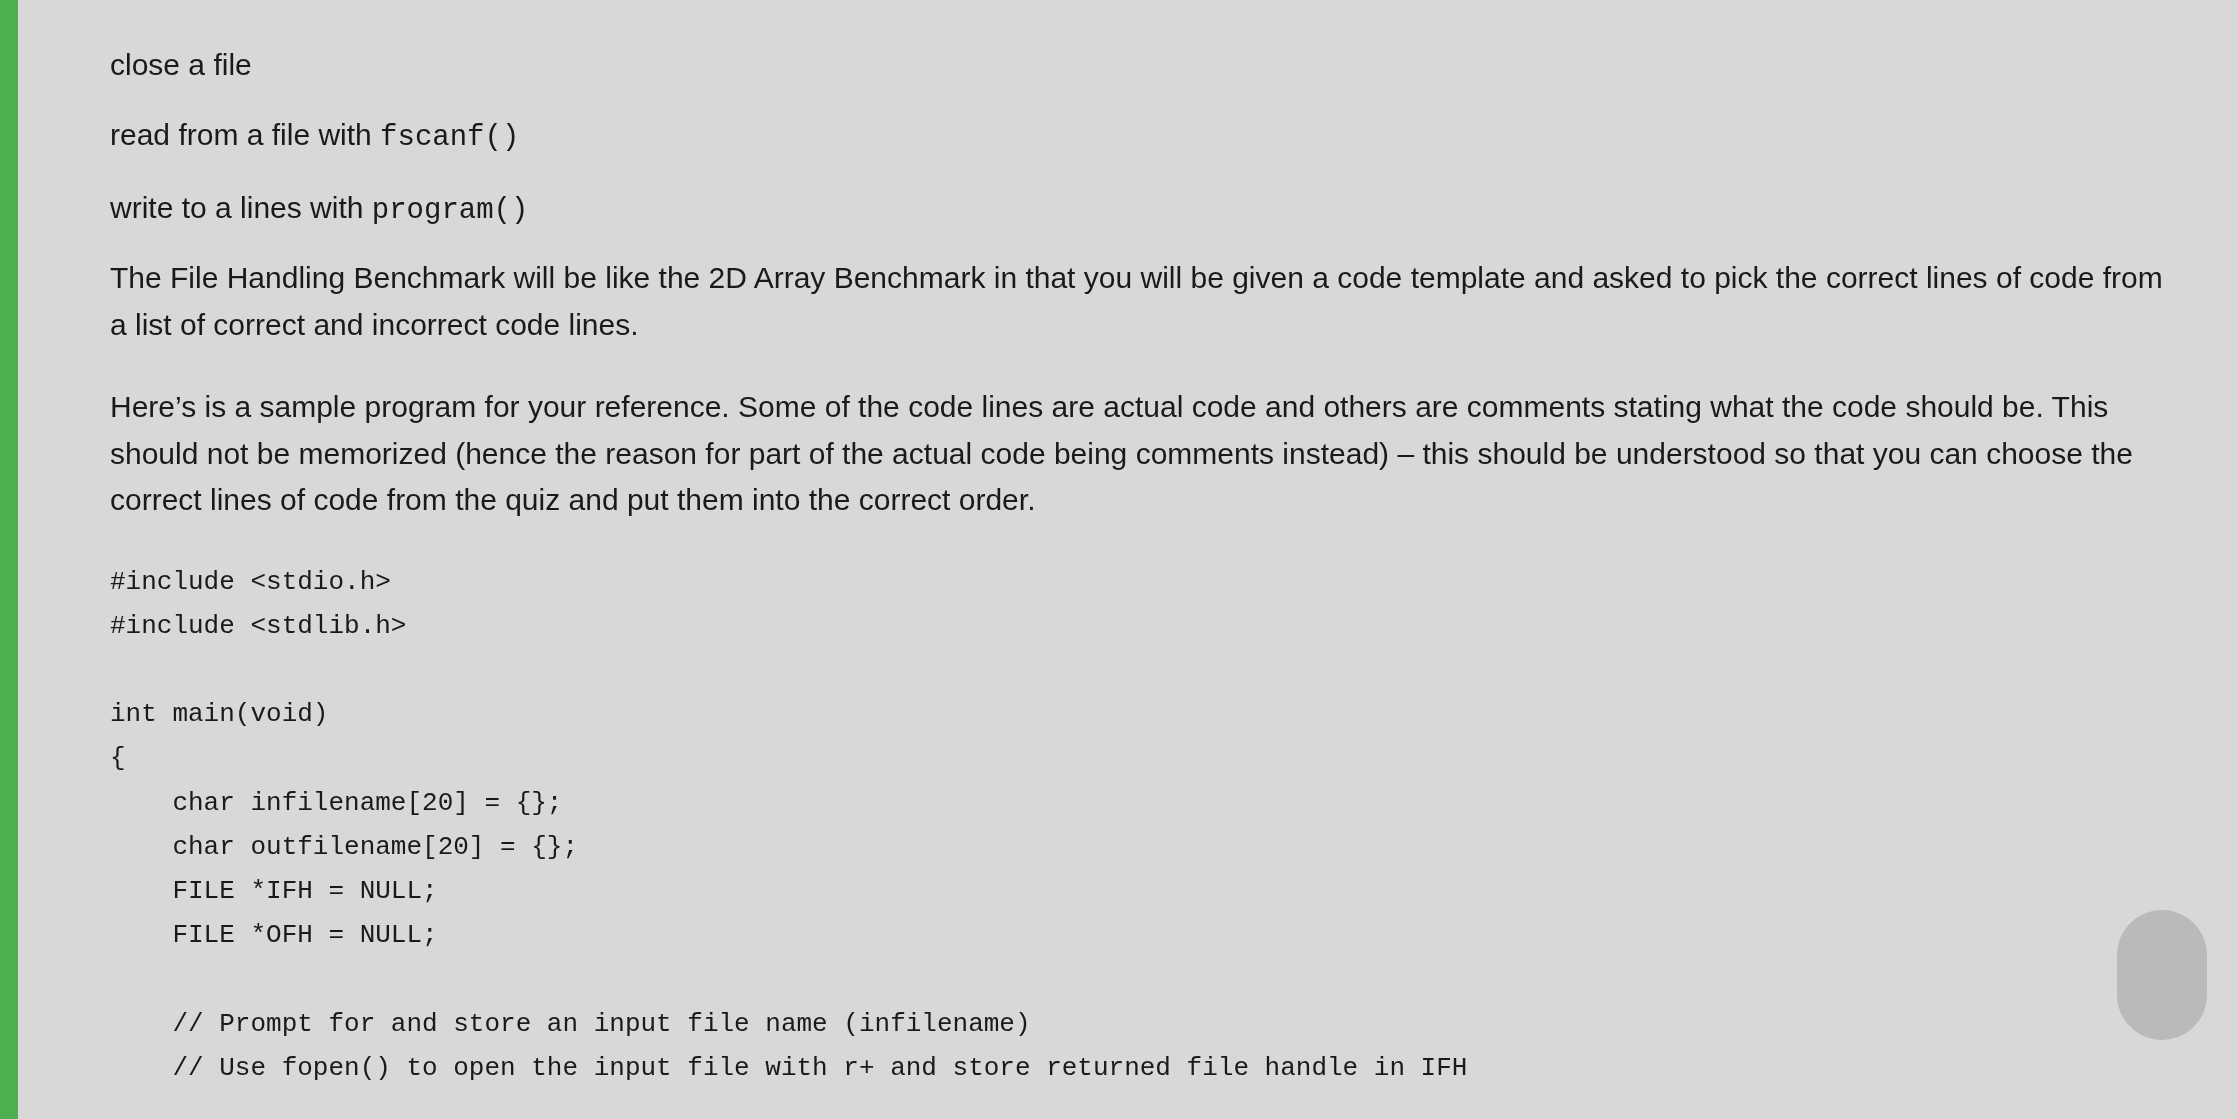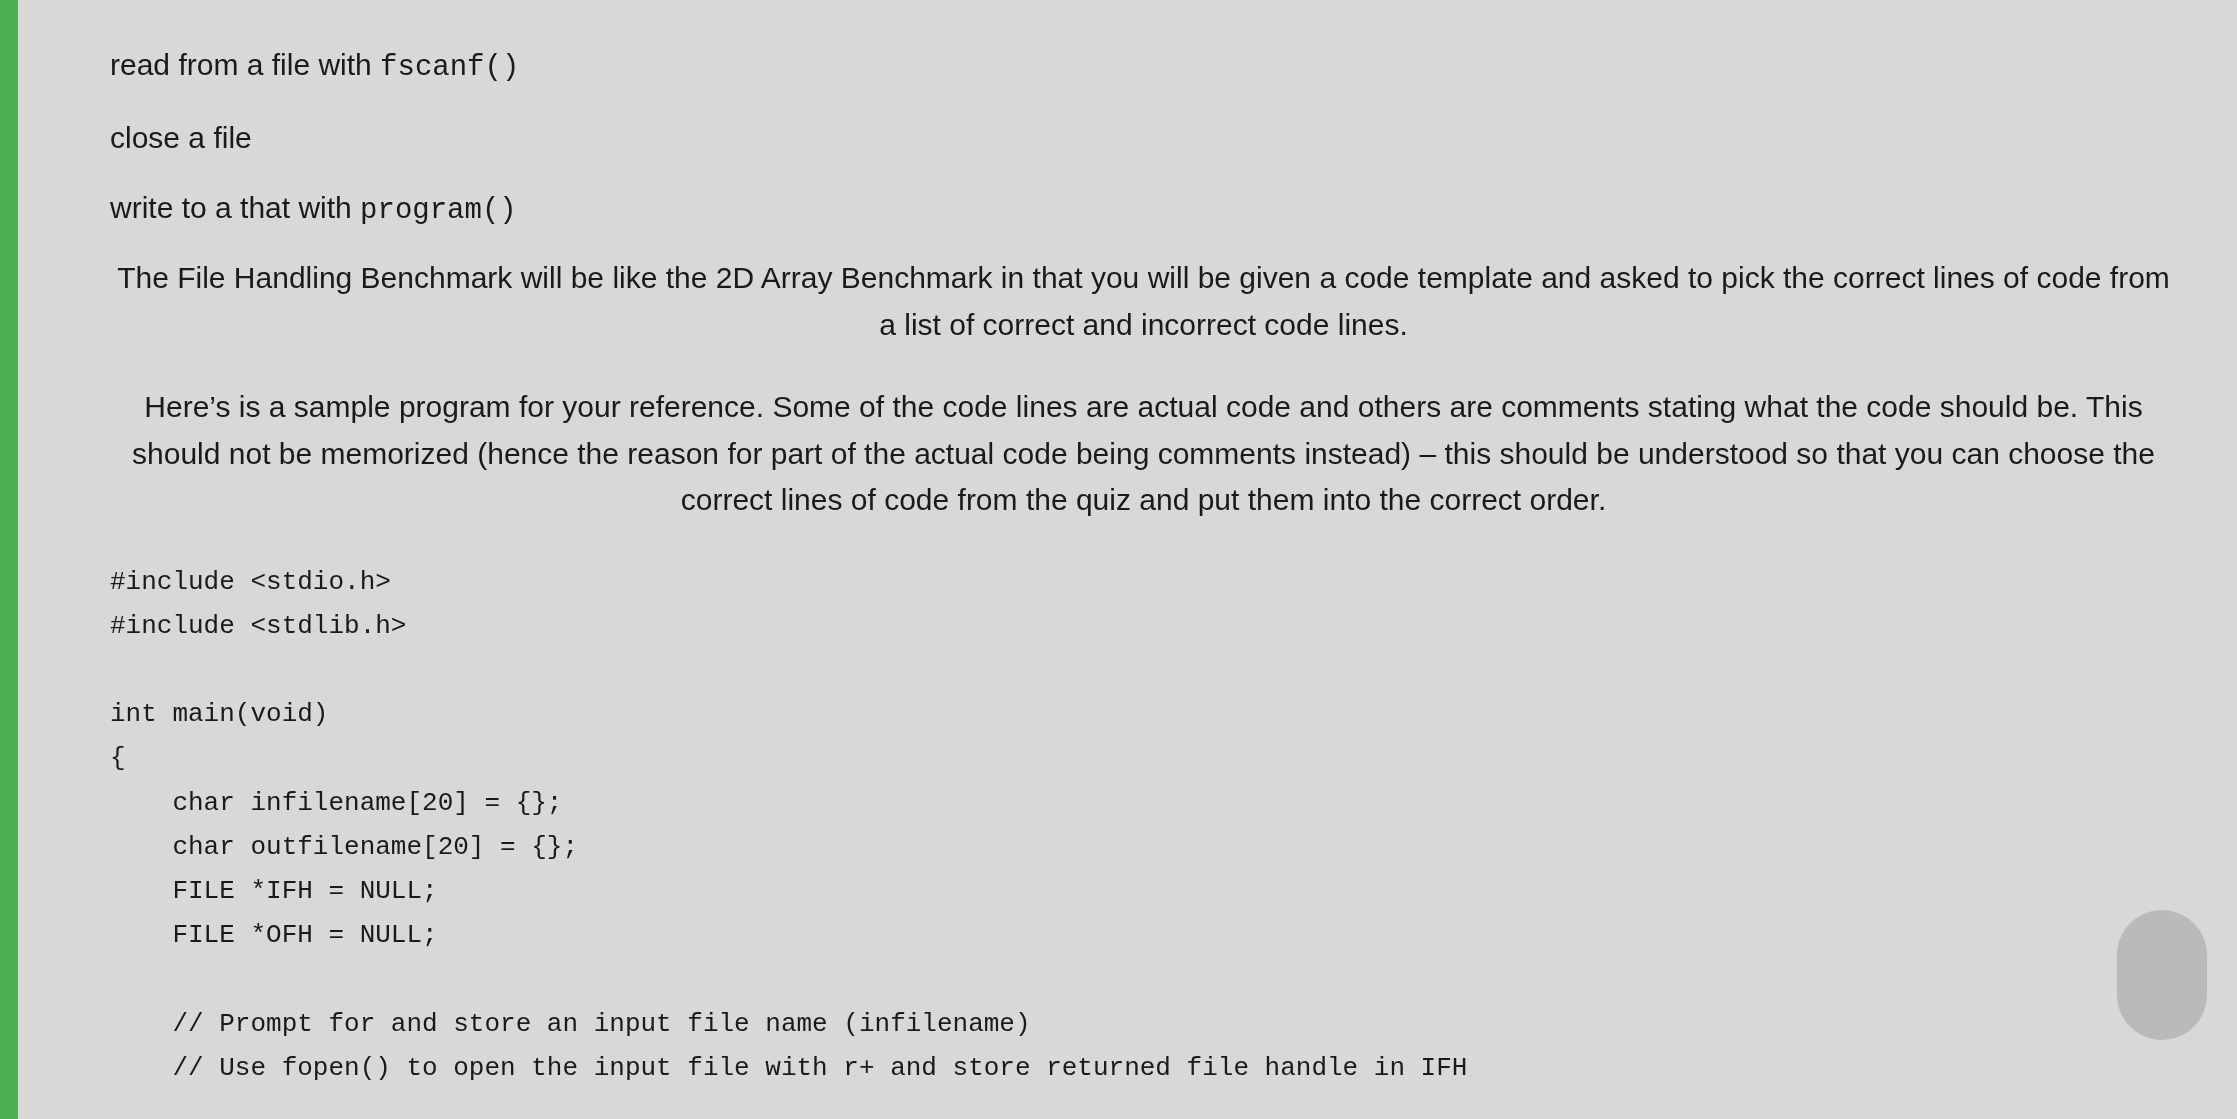--- a/index.html
+++ b/index.html
@@ -53,21 +53,20 @@
       font-family: 'Courier New', Courier, monospace;
       font-size: 29px;
       background: transparent;
     }
 
     .paragraph {
       font-size: 30px;
       line-height: 1.55;
       margin-bottom: 36px;
       color: #1a1a1a;
-      text-align: center;
     }
 
     .code-block {
       font-family: 'Courier New', Courier, monospace;
       font-size: 26px;
       line-height: 1.7;
       color: #1a1a1a;
       margin-top: 10px;
       white-space: pre;
     }
@@ -85,27 +84,27 @@
   </style>
 </head>
 <body>
 
 <div class="green-bar"></div>
 
 <div class="content">
 
   <ul class="bullet-list">
     <li>
+      <span>close a file</span>
+    </li>
+    <li>
       <span>read from a file with </span><code class="inline">fscanf()</code>
     </li>
     <li>
-      <span>close a file</span>
-    </li>
-    <li>
-      <span>write to a that with </span><code class="inline">program()</code>
+      <span>write to a lines with </span><code class="inline">program()</code>
     </li>
   </ul>
 
   <p class="paragraph">The File Handling Benchmark will be like the 2D Array Benchmark in that you will be given a code template and asked to pick the correct lines of code from a list of correct and incorrect code lines.</p>
 
   <p class="paragraph">Here’s is a sample program for your reference.  Some of the code lines are actual code and others are comments stating what the code should be.  This should not be memorized (hence the reason for part of the actual code being comments instead) – this should be understood so that you can choose the correct lines of code from the quiz and put them into the correct order.</p>
 
   <pre class="code-block">#include &lt;stdio.h&gt;
 #include &lt;stdlib.h&gt;
 

